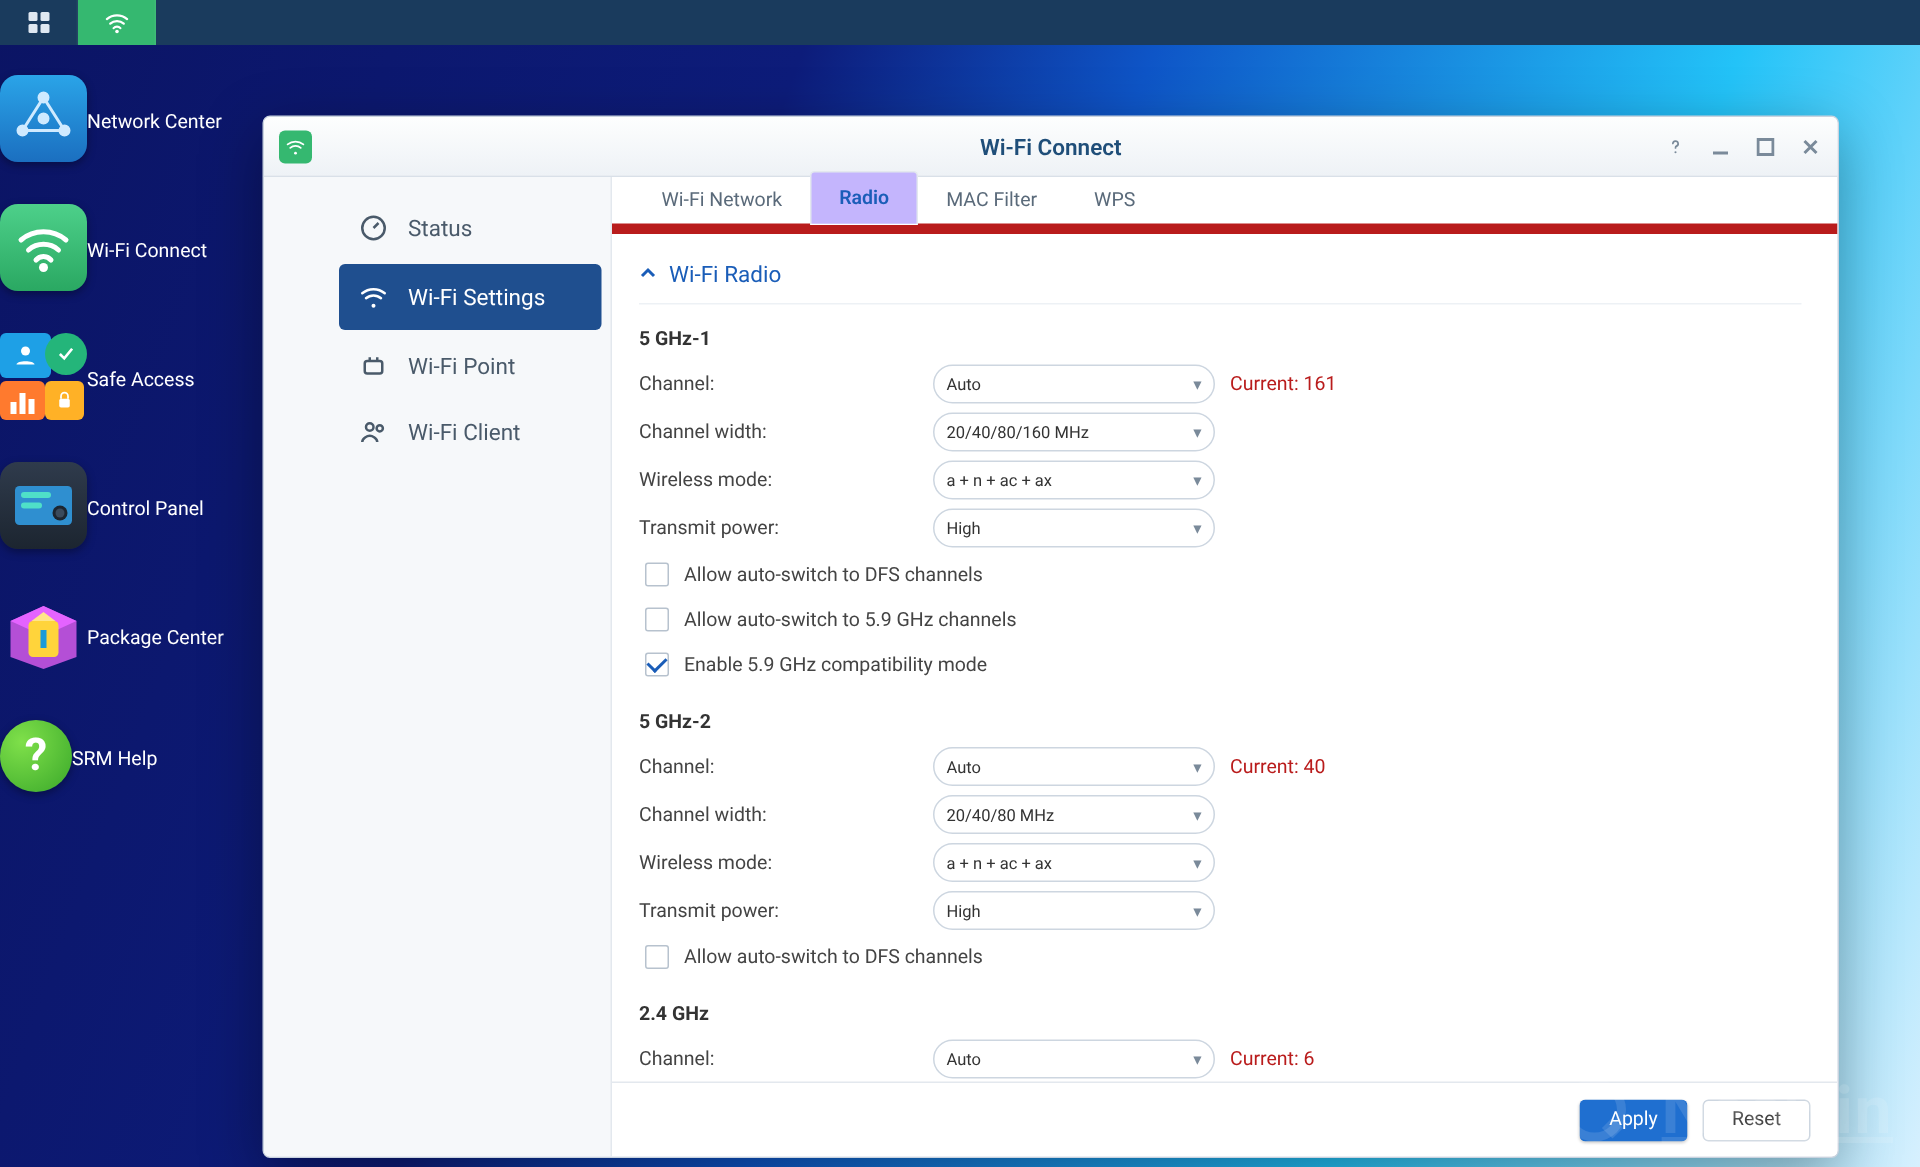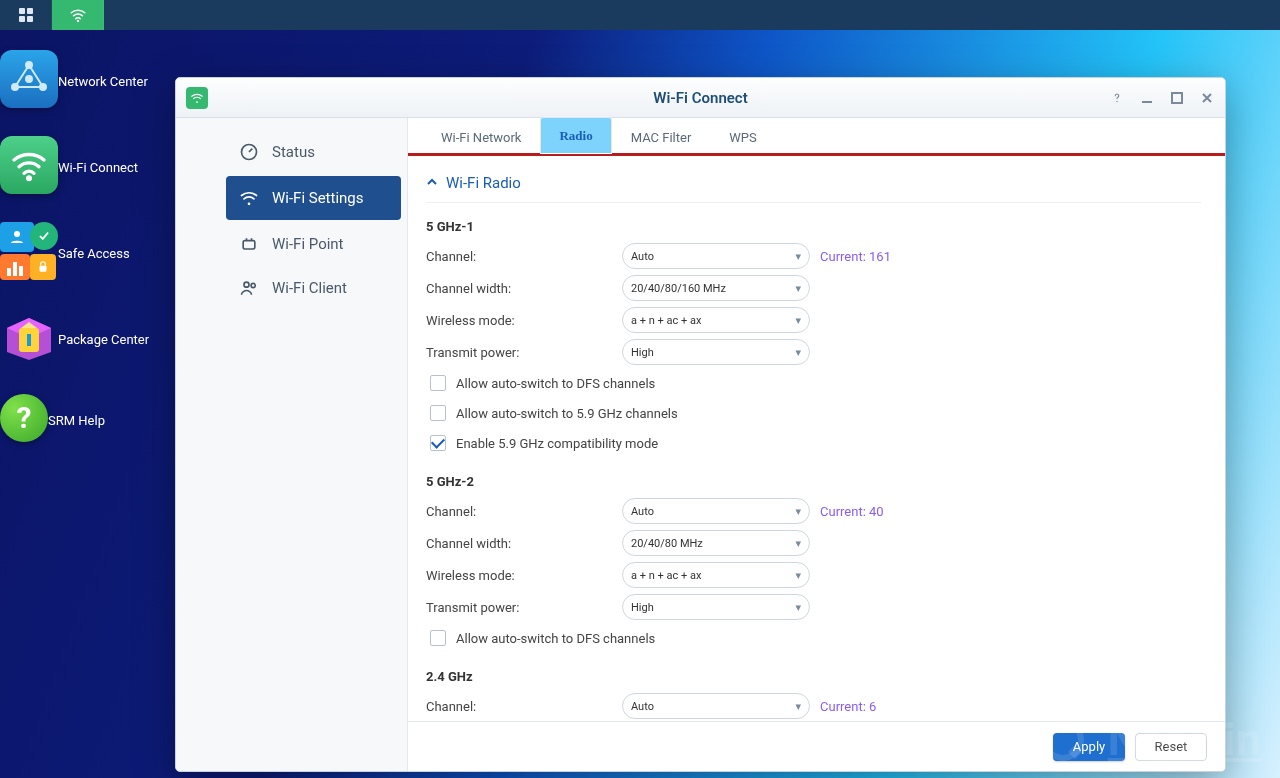--- a/index.html
+++ b/index.html
@@ -25,33 +25,33 @@
   .winctrls { margin-left:auto; display:flex; gap:14px; z-index:2; }
   .winctrls .wc { width:16px; height:16px; display:flex; align-items:center; justify-content:center; color:#7a8a9a; cursor:pointer; }
   .body { flex:1; display:flex; min-height:0; }
   
   .sidebar { width:232px; background:#f6f8fa; border-right:1px solid #e3e8ee; padding-top:12px;padding-left:44px; }
   .sitem { height:44px; display:flex; align-items:center; gap:12px; padding:0 18px; color:#4a5a6a; font-size:15px; cursor:pointer; }
   .sitem.active { background:#1f4f8f; color:#fff; border-radius:4px; margin:2px 6px; padding:0 12px; }
   .sitem .sicon { width:22px; height:22px; display:flex; align-items:center; justify-content:center; color:inherit; }
   
   .main { flex:1; display:flex; flex-direction:column; min-width:0; }
-  .tabs { height:38px; border-bottom:3px solid #b91c1c; display:flex; align-items:flex-end; padding-left:14px; }
+  .tabs { height:38px; border-bottom:7px solid #b91c1c; display:flex; align-items:flex-end; padding-left:14px; }
   .tab { padding:10px 18px 9px; font-size:13px; color:#5a6a7a; border:1px solid transparent; border-bottom:none; cursor:pointer; position:relative; top:1px; background:transparent; }
-  .tab.active { color:#1a5db8; font-weight:600; border-color:#e3e8ee; border-bottom:1px solid #fff; background:#7dd3fc; border-radius:3px 3px 0 0;font-family:Liberation Serif, serif; }
+  .tab.active { color:#1a5db8; font-weight:600; border-color:#e3e8ee; border-bottom:1px solid #fff; background:#c4b5fd; border-radius:3px 3px 0 0; }
   .content-wrap { flex:1; position:relative; min-height:0; }
   .content { position:absolute; inset:0 6px 0 0; overflow-y:auto; padding:14px 18px 10px 18px; }
   .section-head { display:flex; align-items:center; gap:8px; color:#1a5db8; font-size:15px; font-weight:400; padding:4px 0 10px; border-bottom:1px solid #edf1f5; cursor:pointer; }
   .section-head .chev { color:#1a5db8; }
   .band-title { font-size:13px; font-weight:700; color:#333; margin:16px 0 6px; }
   .row { display:flex; align-items:center; height:32px; margin:0; font-size:13px; color:#444; }
   .row .lbl { width:196px; }
   .select { width:188px; height:26px; border:1px solid #cdd6e0; border-radius:13px; background:#fff; display:flex; align-items:center; justify-content:space-between; padding:0 8px; font-size:11px; color:#333; cursor:pointer; }
   .select .caret { color:#7a8a9a; }
-  .aux { margin-left:10px; font-size:13px; color:#8b5cf6; }
+  .aux { margin-left:10px; font-size:13px; color:#b91c1c; }
   .chkrow { display:flex; align-items:center; gap:10px; height:30px; font-size:13px; color:#444; padding-left:4px; }
   .chk { width:16px; height:16px; border:1px solid #b7c2ce; border-radius:2px; background:#fff; display:flex; align-items:center; justify-content:center; cursor:pointer; }
   .chk.checked::after { content:""; width:10px; height:6px; border-left:2px solid #1a5db8; border-bottom:2px solid #1a5db8; transform:rotate(-45deg) translate(1px,-1px); }
   .footer { height:50px; border-top:1px solid #e3e8ee; display:flex; align-items:center; justify-content:flex-end; gap:10px; padding:0 18px; background:#fff; }
   .btn { height:28px; min-width:72px; padding:0 16px; border-radius:4px; font-size:13px; display:flex; align-items:center; justify-content:center; cursor:pointer; border:1px solid transparent; }
   .btn.primary { background:#1f6fd0; color:#fff; box-shadow:0 1px 2px rgba(0,0,0,0.2); }
   .btn.secondary { background:#fff; color:#444; border-color:#cdd6e0; }
   
   .content::-webkit-scrollbar { width:10px; }
   .content::-webkit-scrollbar-thumb { background:#cdd6e0; border-radius:5px; }
@@ -134,20 +134,32 @@
           <div style="width:4px;height:10px;background:#fff;"></div>
         </div>
       <div style="position:absolute;right:2px;bottom:0;width:26px;height:26px;background:#ffb126;border-radius:4px;display:flex;align-items:center;justify-content:center;">
           <svg width="14" height="14" viewBox="0 0 24 24">
             <rect x="6" y="10" width="12" height="10" rx="2" fill="#fff"></rect>
             <path d="M8 10V7a4 4 0 0 1 8 0v3" fill="none" stroke="#fff" stroke-width="2"></path>
           </svg>
         </div>
     </div>
     <span>Safe Access</span>
+  </div>
+  <div class="dicon">
+    <div class="ic" style="background:linear-gradient(#2f3b4c,#1c2530);">
+      <svg width="42" height="30" viewBox="0 0 42 30">
+          <rect x="2" y="2" width="38" height="26" rx="3" fill="#2f8fd0"></rect>
+          <rect x="6" y="6" width="20" height="4" rx="2" fill="#4fe0c8"></rect>
+          <rect x="6" y="13" width="14" height="4" rx="2" fill="#4fe0c8"></rect>
+          <circle cx="32" cy="20" r="5" fill="#1c2530"></circle>
+          <circle cx="32" cy="20" r="3" fill="#3a4a5c"></circle>
+        </svg>
+    </div>
+    <span>Control Panel</span>
   </div>
   <div class="dicon">
     <div class="ic" style="background:transparent;box-shadow:none;">
       <svg width="56" height="50" viewBox="0 0 56 50">
           <path d="M6 16 L28 6 L50 16 L50 40 L28 48 L6 40 Z" fill="#b44fd6"></path>
           <path d="M28 6 L50 16 L28 26 L6 16 Z" fill="#e463ff"></path>
           <rect x="18" y="16" width="20" height="24" rx="3" fill="#ffd43b"></rect>
           <path d="M20 16 L28 10 L36 16" fill="#ffe58a"></path>
           <rect x="26" y="22" width="4" height="12" fill="#1a9bd8"></rect>
         </svg>

